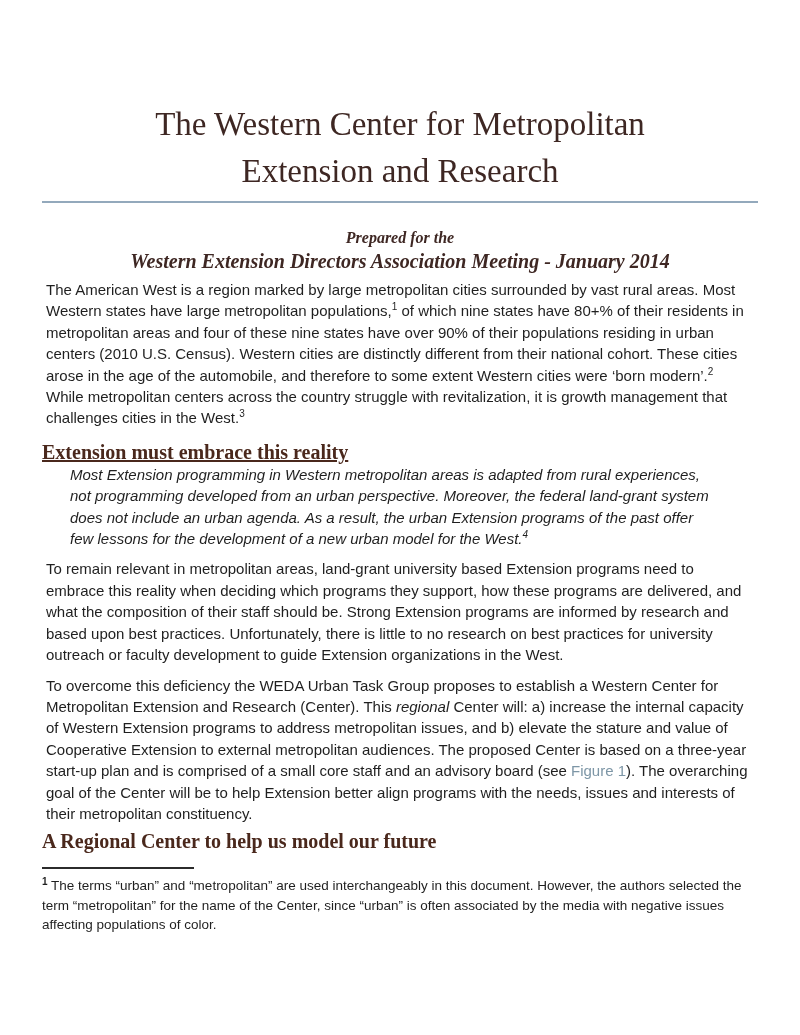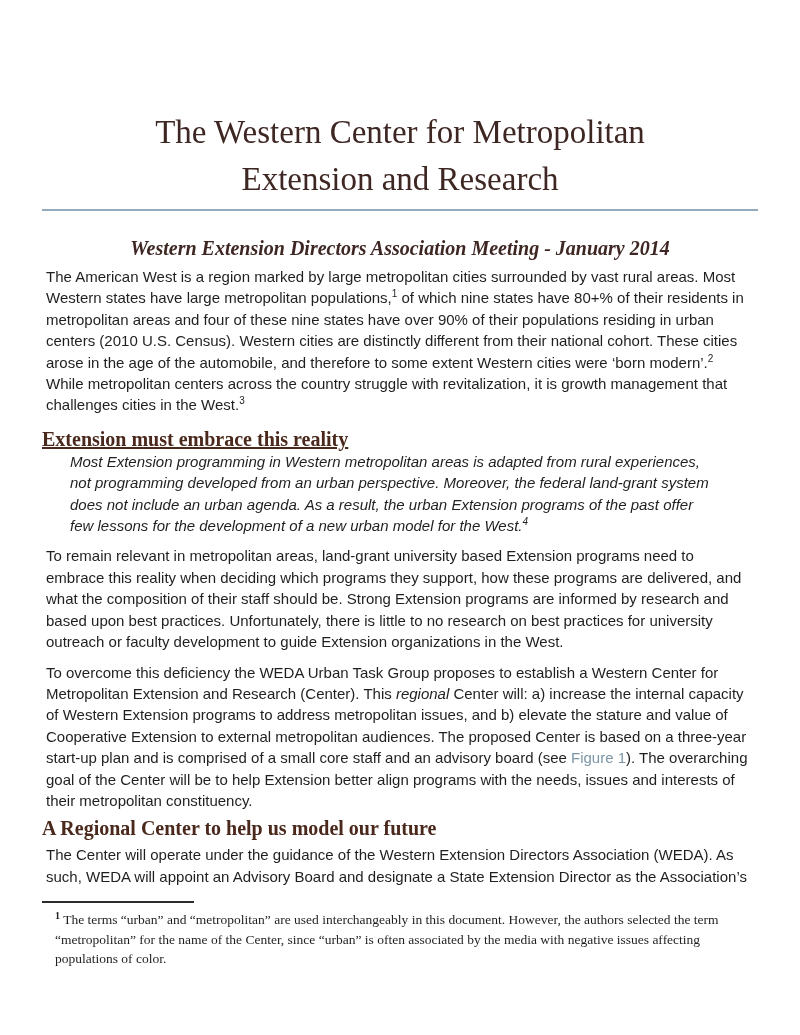--- a/index.html
+++ b/index.html
@@ -5,21 +5,21 @@
   html, body {
     margin: 0;
     padding: 0;
     background: #ffffff;
   }
   .page {
     position: relative;
     width: 800px;
     height: 1035px;
     box-sizing: border-box;
-    padding: 12px 42px;
+    padding: 4px 42px;
     background: var(--page-background, #ffffff);
     overflow: hidden;
     font-family: "Liberation Sans", "DejaVu Sans", sans-serif;
     color: var(--body-text, #1f1f1f);
   }
   .doc-title {
     margin: 97px 0 0 0;
     text-align: center;
     font-family: "Liberation Serif", "DejaVu Serif", serif;
     font-size: 33px;
@@ -78,57 +78,56 @@
     cursor: pointer;
   }
   em.inline-em { font-style: italic; }
   .footnotes { margin-top: 14px; }
   .footnote-rule {
     width: 152px;
     height: 0;
     border-top: 2px solid var(--footnote-rule, #2b2b2b);
   }
   p.footnote {
-    margin: 13px;
+    margin: 0;
     font-size: 13.5px;
     line-height: 19.5px;
     color: var(--body-text, #1f1f1f);
-    font-family: Liberation Serif, serif;
   }
   p.footnote.first { margin-top: 7px; }
   sup.fn-marker {
     font-size: 10px;
     line-height: 0;
     vertical-align: super;
     font-weight: 700;
   }
 </style>
 </head>
 <body>
 
 <div class="page">
 
   <div class="doc-title">The Western Center for Metropolitan</div>
   <div class="doc-title" style="margin-top:0">Extension and Research</div>
   <div class="title-rule"></div>
 
   <div class="subtitle">
+    <div class="subtitle-small">Prepared for the</div>
     <div class="subtitle-large">Western Extension Directors Association Meeting - January 2014</div>
   </div>
 
   <p class="body"><span>The American West is a region marked by large metropolitan cities surrounded by vast rural areas. Most Western states have large metropolitan populations,</span><sup class="fn-ref">1</sup><span> of which nine states have 80+% of their residents in metropolitan areas and four of these nine states have over 90% of their populations residing in urban centers (2010 U.S. Census). Western cities are distinctly different from their national cohort. These cities arose in the age of the automobile, and therefore to some extent Western cities were ‘born modern’.</span><sup class="fn-ref">2</sup><span> While metropolitan centers across the country struggle with revitalization, it is growth management that challenges cities in the West.</span><sup class="fn-ref">3</sup></p>
 
   <h2 class="h-mid">Extension must embrace this reality</h2>
   <blockquote class="pull-quote"><span>Most Extension programming in Western metropolitan areas is adapted from rural experiences, not programming developed from an urban perspective. Moreover, the federal land-grant system does not include an urban agenda. As a result, the urban Extension programs of the past offer few lessons for the development of a new urban model for the West.</span><sup class="fn-ref">4</sup></blockquote>
 
   <p class="body mt">To remain relevant in metropolitan areas, land-grant university based Extension programs need to embrace this reality when deciding which programs they support, how these programs are delivered, and what the composition of their staff should be. Strong Extension programs are informed by research and based upon best practices. Unfortunately, there is little to no research on best practices for university outreach or faculty development to guide Extension organizations in the West.</p>
 
   <p class="body mt"><span>To overcome this deficiency the WEDA Urban Task Group proposes to establish a Western Center for Metropolitan Extension and Research (Center). This </span><em class="inline-em">regional</em><span> Center will: a) increase the internal capacity of Western Extension programs to address metropolitan issues, and b) elevate the stature and value of Cooperative Extension to external metropolitan audiences. The proposed Center is based on a three-year start-up plan and is comprised of a small core staff and an advisory board (see </span><span class="fig-ref">Figure 1</span><span>). The overarching goal of the Center will be to help Extension better align programs with the needs, issues and interests of their metropolitan constituency.</span></p>
 
   <h2 class="h-last">A Regional Center to help us model our future</h2>
-  <p class="body">The Center will operate under the guidance of the Western Extension Directors Association (WEDA). As such, WEDA will appoint an Advisory Board and designate a State Extension Director as the Association’s</p>
 
   <div class="footnotes">
     <div class="footnote-rule"></div>
     <p class="footnote first"><sup class="fn-marker">1</sup><span> The terms “urban” and “metropolitan” are used interchangeably in this document. However, the authors selected the term “metropolitan” for the name of the Center, since “urban” is often associated by the media with negative issues affecting populations of color.</span></p>
   </div>
 
 </div>
 
 </body></html>

